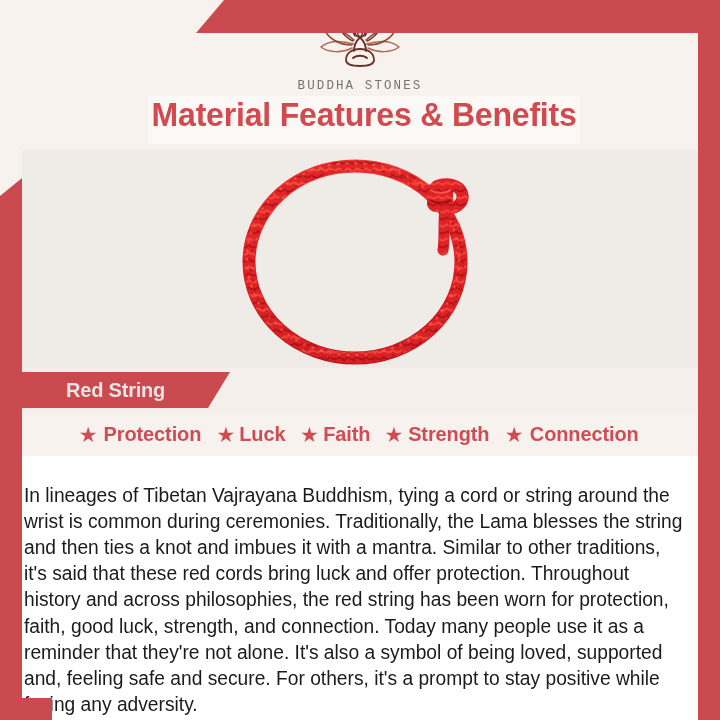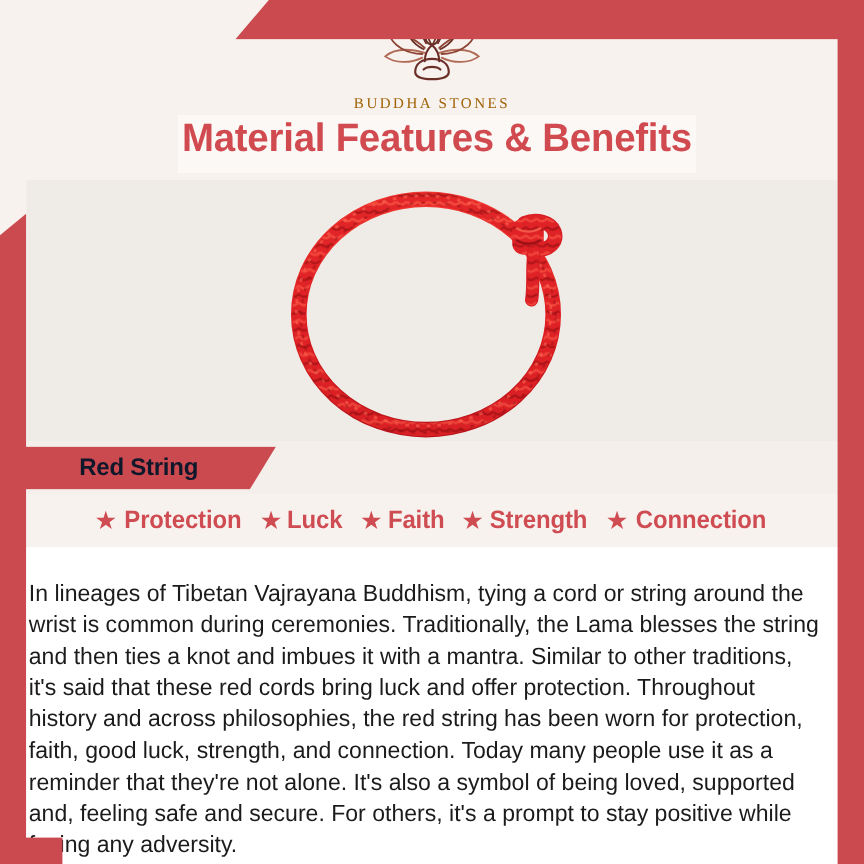--- a/index.html
+++ b/index.html
@@ -80,24 +80,24 @@
   }
   .logo-mark {
     display: block;
     margin: 0 auto;
     width: 100px;
     height: 62px;
   }
   .logo-wordmark {
     display: block;
     margin: 3px auto 0;
-    font-family: Liberation Serif, serif;
+    font-family: Liberation Mono, monospace;
     font-size: 12.5px;
     letter-spacing: 2.1px;
-    color: #a16207;
+    color: #737373;
     font-weight: 400;
   }
 
   .title-banner {
     position: absolute;
     top: 96px;
     left: 148px;
     width: 432px;
     height: 48px;
     background: #fbf8f5;
@@ -153,21 +153,21 @@
     left: 18px;
     width: 212px;
     height: 36px;
     background: #cb4a50;
     clip-path: polygon(0 0, 100% 0, calc(100% - 22px) 100%, 0 100%);
     display: flex;
     align-items: center;
     z-index: 7;
   }
   .label-band-text {
-    color: #0f172a;
+    color: #e5e5e5;
     font-size: 20px;
     font-weight: bold;
     padding-left: 48px;
     letter-spacing: -0.2px;
     white-space: nowrap;
   }
 
   
   .benefits-row {
     position: absolute;

